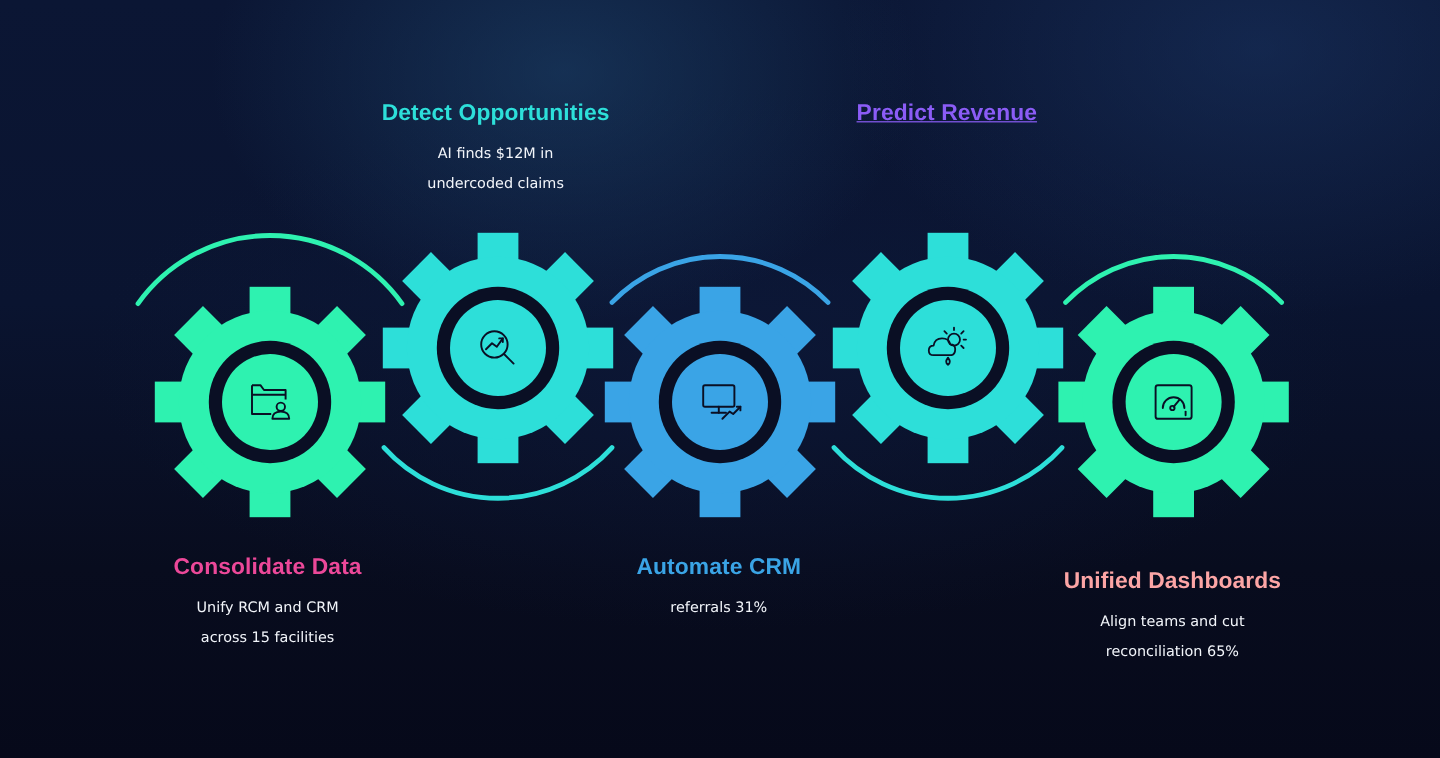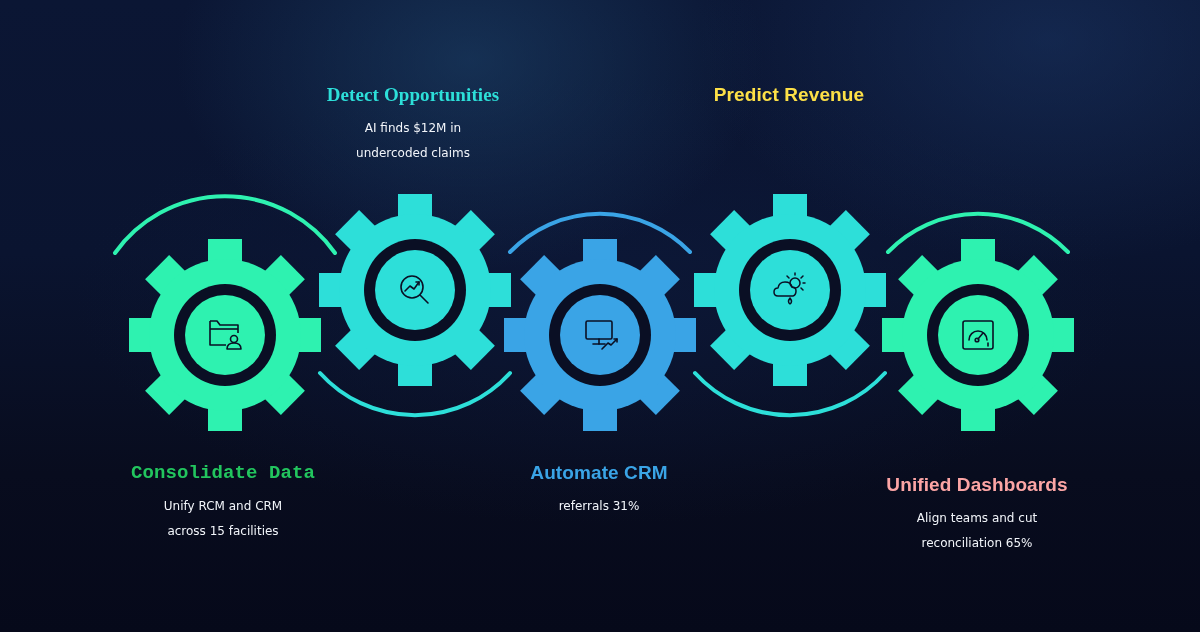--- a/index.html
+++ b/index.html
@@ -129,33 +129,33 @@
       <rect x="-15" y="-14" width="30" height="28" rx="2"></rect>
       <path d="M -9 5 A 9 9 0 0 1 9 5"></path>
       <circle cx="-1" cy="5" r="1.8"></circle>
       <path d="M 0 4 L 5 -2"></path>
       <path d="M 10 8 L 10 11"></path>
     </g>
   </g>
 </svg>
 
 <div class="label" style="left:413px; top:84px;">
-  <div class="title" style="color:#2ddfd9;font-family:Liberation Serif, serif;">Detect Opportunities</div>
+  <div class="title" style="color:#2ddfd9;">Detect Opportunities</div>
   <div class="desc">
     <div>AI finds $12M in</div>
     <div>undercoded claims</div>
   </div>
 </div>
 
 <div class="label" style="left:789px; top:84px;">
-  <div class="title" style="color:#fde047;">Predict Revenue</div>
+  <div class="title" style="color:#8b5cf6;text-decoration:underline;">Predict Revenue</div>
 </div>
 
 <div class="label" style="left:223px; top:462px;">
-  <div class="title" style="color:#22c55e;font-family:Liberation Mono, monospace;">Consolidate Data</div>
+  <div class="title" style="color:#ec4899;">Consolidate Data</div>
   <div class="desc">
     <div>Unify RCM and CRM</div>
     <div>across 15 facilities</div>
   </div>
 </div>
 
 <div class="label" style="left:599px; top:462px; width:340px;">
   <div class="title" style="color:#3aa4e6;">Automate CRM</div>
   <div class="desc">
     <div>referrals 31%</div>

